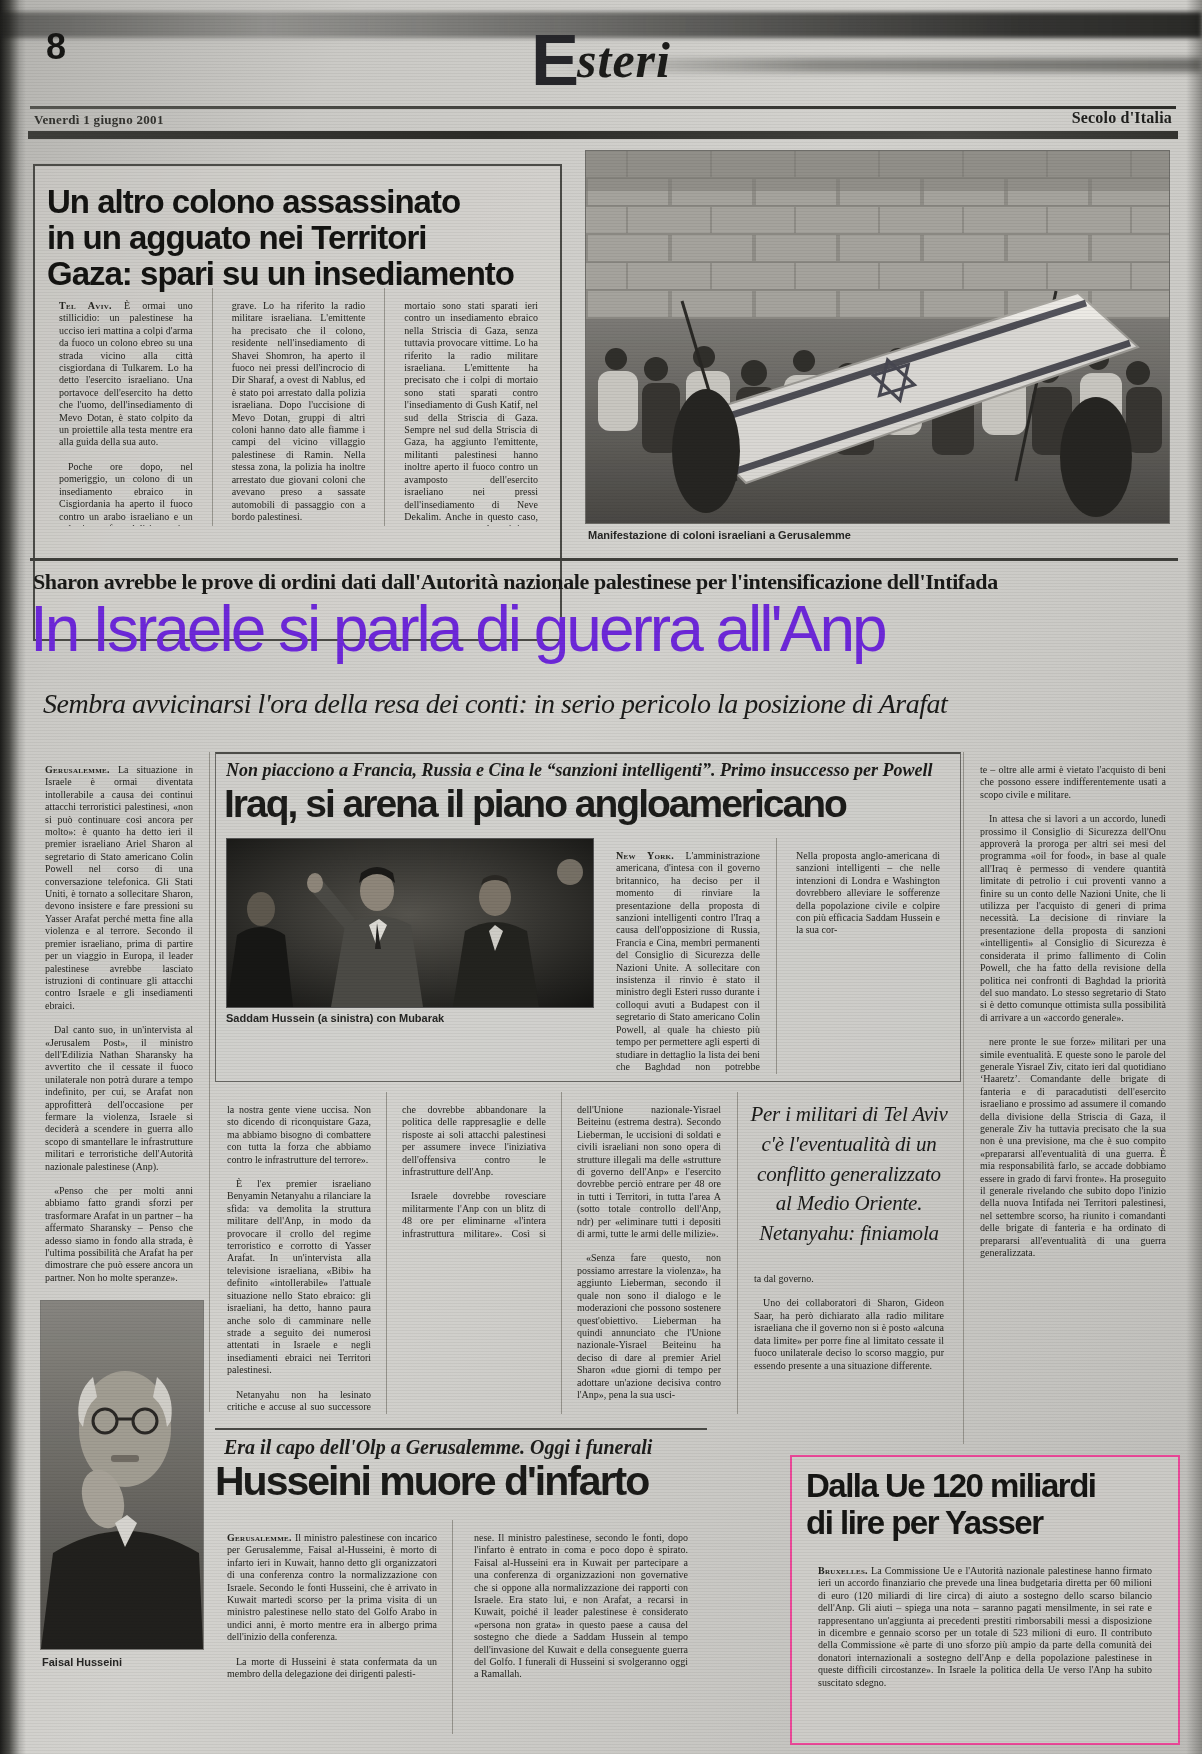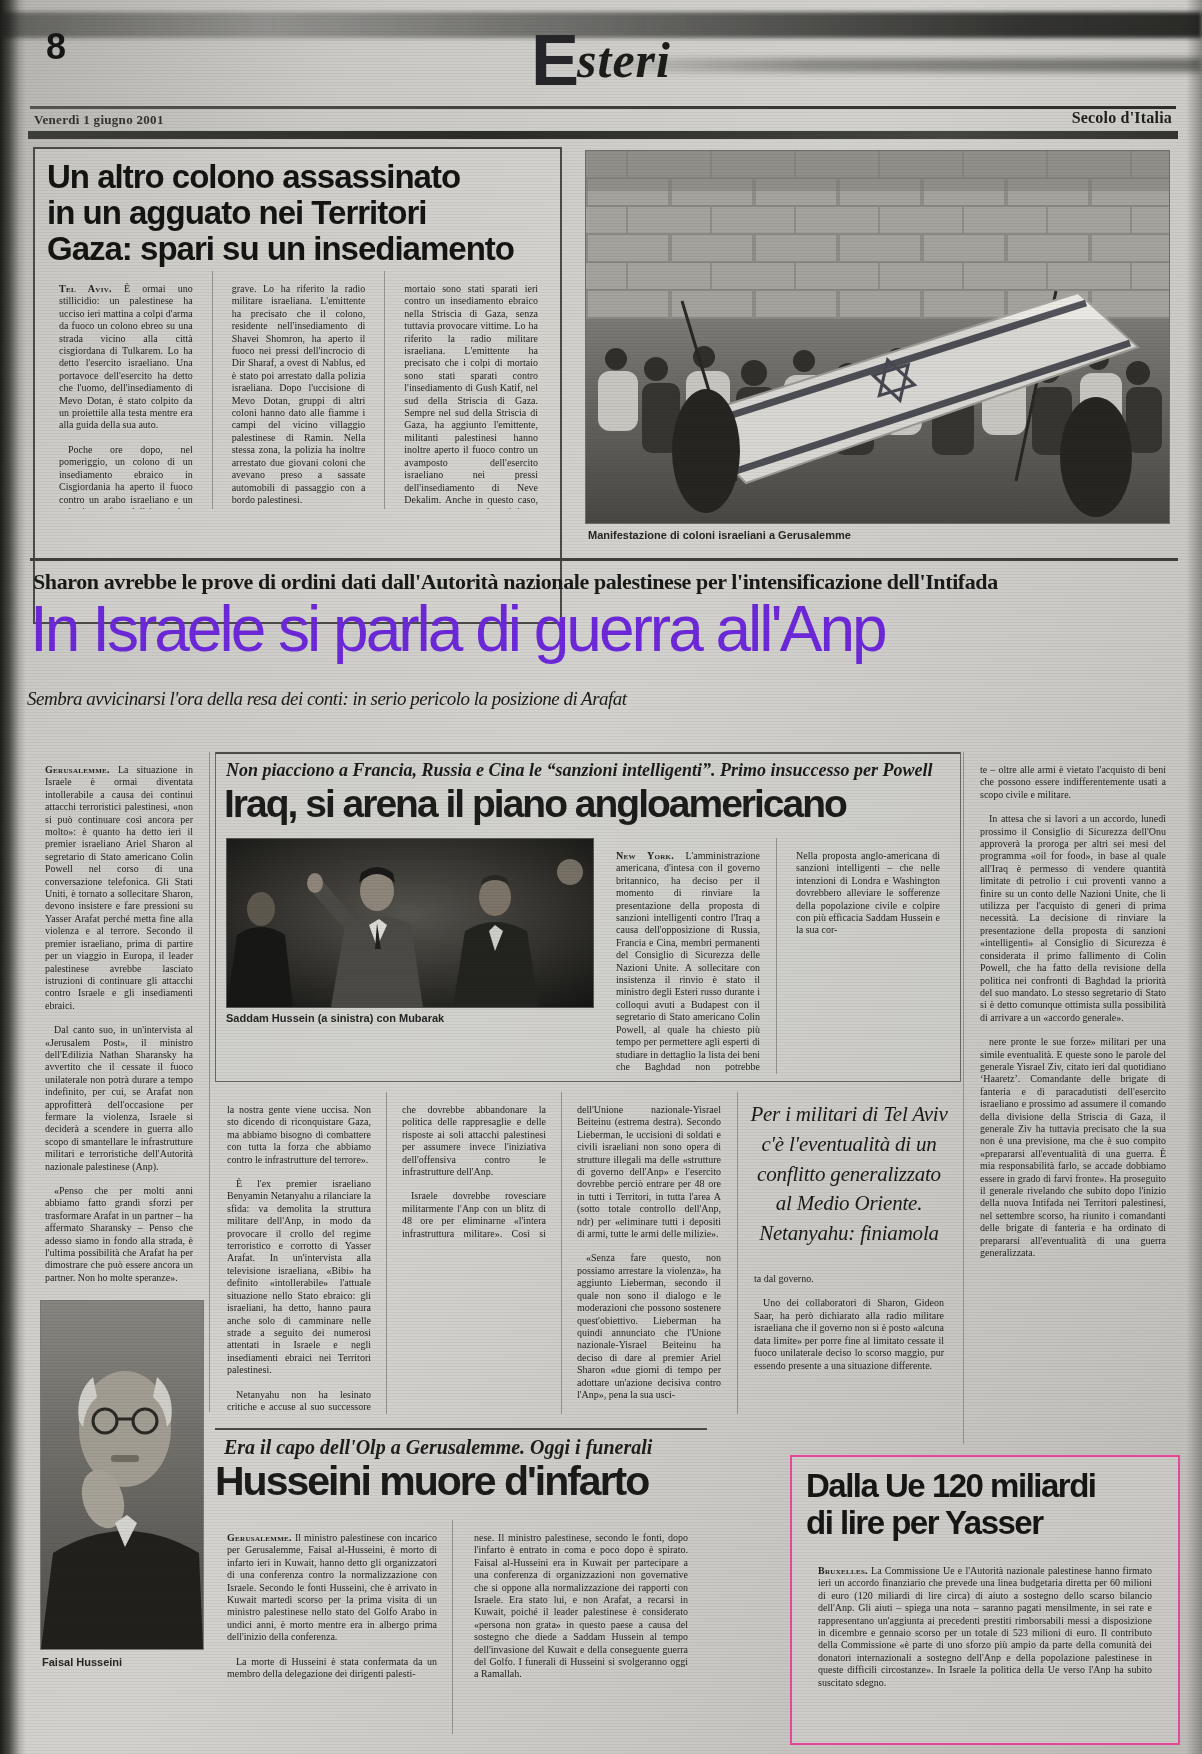--- a/index.html
+++ b/index.html
@@ -21,37 +21,37 @@
   
   .pagenum{left:46px;top:26px;font-family:"Liberation Sans",sans-serif;font-weight:bold;font-size:36px;color:#161614;letter-spacing:-1px}
   .masthead{left:0;top:30px;width:1202px;text-align:center}
   .masthead .big-e{font-family:"Liberation Sans",sans-serif;font-weight:bold;font-size:72px;color:#26262a;line-height:60px;vertical-align:-8px;letter-spacing:-2px}
   .masthead .rest{font-style:italic;font-weight:bold;font-size:50px;color:#1c1c1a;letter-spacing:1px}
   .rule-thin-hdr{left:30px;top:106px;width:1146px;height:3px;background:linear-gradient(90deg,#555550,#3a3a36 60%,#2e2e2a);filter:blur(.4px)}
   .date-line{left:34px;top:112px;font-weight:bold;font-size:13px;color:#33332f;letter-spacing:.3px}
   .paper-name{right:30px;top:109px;font-weight:bold;font-size:16px;color:#1f1f1d;letter-spacing:.2px}
   .rule-thick-hdr{left:28px;top:131px;width:1150px;height:8px;background:linear-gradient(90deg,#3e3e3a,#2c2c28 40%,#454541 80%,#343430);filter:blur(.6px)}
   
-  .colono-box{left:33px;top:147px;width:529px;height:477px;border:2px solid #4b4b47;background:rgba(214,213,209,.45);box-sizing:border-box;padding:10px 12px}
+  .colono-box{left:33px;top:164px;width:529px;height:477px;border:2px solid #4b4b47;background:rgba(214,213,209,.45);box-sizing:border-box;padding:18px 12px}
   .colono-hl{font-family:"Liberation Sans",sans-serif;font-weight:bold;font-size:33px;line-height:36px;letter-spacing:-1px;color:#141412}
   .colono-cols{position:absolute;left:12px;top:122px;width:503px;height:238px;display:flex}
   .bcol{font-size:10px;line-height:12.4px;text-align:justify;color:#24241f;overflow:hidden}
   .bcol p{margin:12px;text-indent:9px}
   .bcol p.np{text-indent:0}
   .dl{font-weight:bold;font-variant:small-caps;letter-spacing:.3px}
   .vr{width:1px;background:#97958e;margin:0 7px;flex:0 0 1px}
   
   .main-photo{left:585px;top:150px;width:583px;height:372px;border:1px solid #6e6d69;overflow:hidden;background:#9b9994}
   .main-caption{left:588px;top:529px;width:580px}
   .caption{font-family:"Liberation Sans",sans-serif;font-weight:bold;font-size:11px;color:#262624}
   
   .rule-mid{left:30px;top:558px;width:1148px;height:3px;background:#3f3f3b;filter:blur(.3px)}
   .lead-kicker{left:33px;top:569px;width:1148px;font-weight:bold;font-size:22px;letter-spacing:-.4px;color:#1a1a18;white-space:nowrap;overflow:hidden}
   .lead-hl{left:30px;top:592px;width:1160px;font-family:"Liberation Sans",sans-serif;font-weight:normal;font-size:64px;letter-spacing:-3px;color:#6d28d9;white-space:nowrap;overflow:hidden}
-  .lead-sub{left:27px;top:688px;width:1150px;font-style:italic;font-size:19px;letter-spacing:-.5px;color:#1b1b19;white-space:nowrap;overflow:hidden}
+  .lead-sub{left:43px;top:688px;width:1150px;font-style:italic;font-size:28px;letter-spacing:-.5px;color:#1b1b19;white-space:nowrap;overflow:hidden}
   
   .left-col{left:33px;top:752px;width:172px;height:540px}
   .vrule{background:#94928b;width:1px}
   
   .iraq-box{left:215px;top:752px;width:746px;height:330px;border:1px solid #6a6965;border-top:2px solid #4c4c48;box-sizing:border-box;background:rgba(210,209,205,.35)}
   .iraq-kicker{left:10px;top:6px;width:724px;font-style:italic;font-weight:bold;font-size:18px;color:#1c1c1a;white-space:nowrap;overflow:hidden}
   .iraq-hl{left:8px;top:28px;width:728px;font-family:"Liberation Sans",sans-serif;font-weight:bold;font-size:39px;letter-spacing:-2px;color:#1c1c1a;white-space:nowrap;overflow:hidden}
   .iraq-photo{left:10px;top:84px;width:366px;height:168px;border:1px solid #555;overflow:hidden;background:#2a2a27}
   .iraq-caption{left:10px;top:258px;width:366px}
   .iraq-col1{left:388px;top:84px;width:168px;height:236px}

